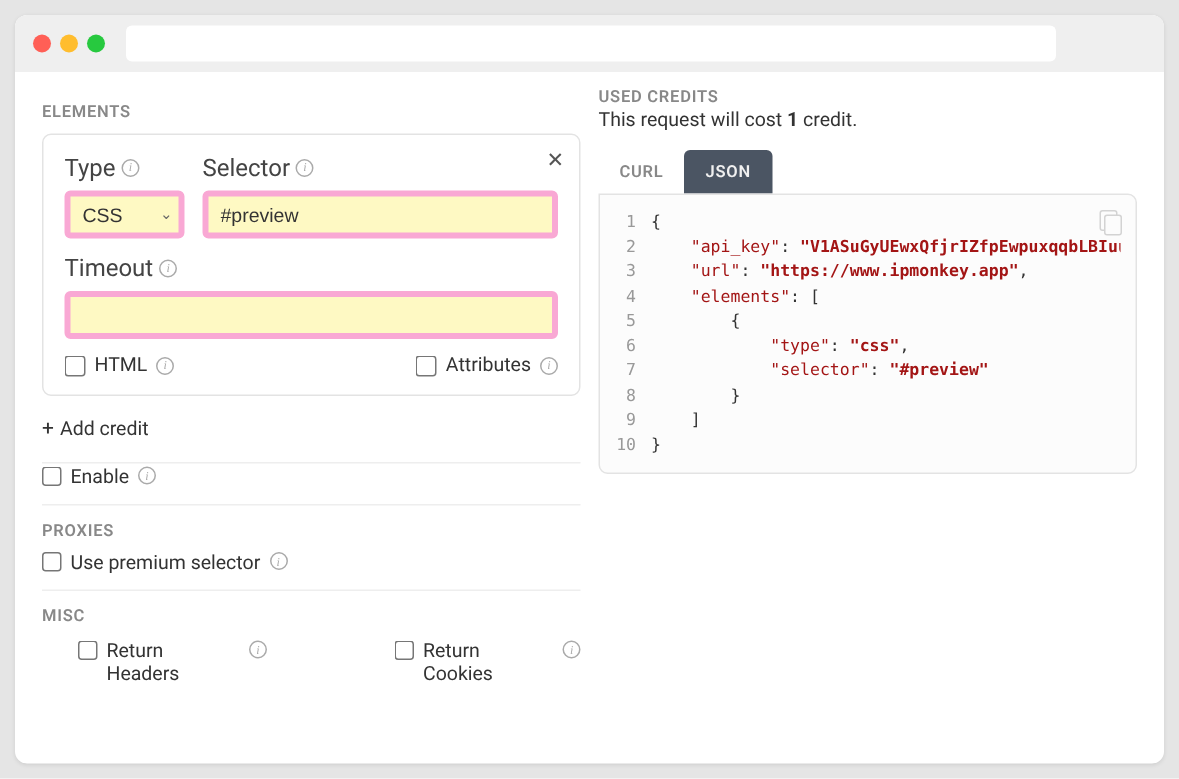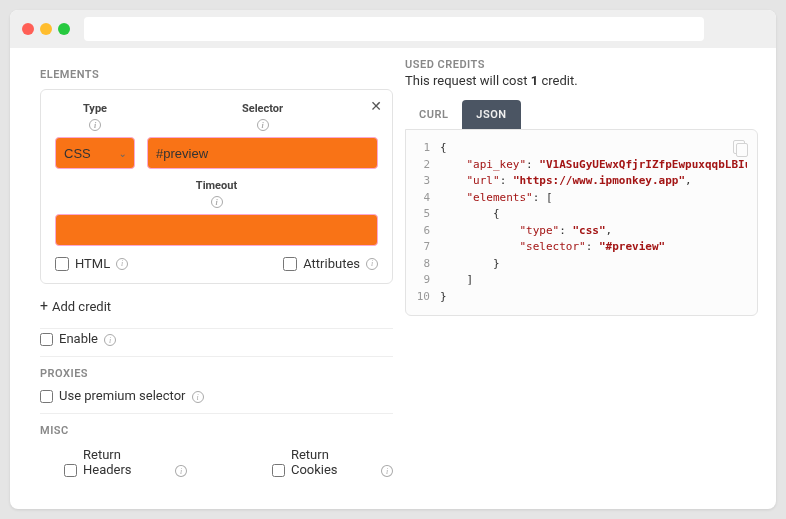--- a/index.html
+++ b/index.html
@@ -5,39 +5,39 @@
 * { box-sizing: border-box; margin: 0; padding: 0; }
 body { font-family: -apple-system, BlinkMacSystemFont, "Segoe UI", Roboto, sans-serif; background: #e5e5e5; padding: 10px; font-size: 13px; color: #333; }
 .window { background: #fff; border-radius: 8px; width: 766px; height: 499px; overflow: hidden; box-shadow: 0 1px 3px rgba(0,0,0,0.1); margin: 0 auto; }
 .titlebar { background: #efefef; height: 38px; display: flex; align-items: center; padding: 0 12px; gap: 6px; }
 .dot { width: 12px; height: 12px; border-radius: 50%; }
 .dot.r { background: #ff5f56; }
 .dot.y { background: #ffbd2e; }
 .dot.g { background: #27c93f; }
 .addrbar { flex: 1; height: 24px; background: #fff; border-radius: 4px; margin-left: 8px; margin-right: 60px; }
 .content { display: flex; padding: 10px 18px 18px 18px; gap: 12px; height: calc(100% - 38px); }
-.left { flex: 1; min-width: 0; margin-left: 12px; }
+.left { flex: 1; min-width: 0; }
 .right { flex: 1; min-width: 0; }
 .section-label { font-size: 11px; font-weight: 600; letter-spacing: 0.5px; color: #888; text-transform: uppercase; margin: 10px 0 8px 0; }
 .card { border: 1px solid #e3e3e3; border-radius: 6px; padding: 12px 14px; background: #fff; position: relative; }
 .close-x { position: absolute; top: 8px; right: 10px; font-size: 14px; color: #555; cursor: pointer; }
 .row { display: flex; gap: 12px; margin-bottom: 10px; }
 .col { flex: 1; display: flex; flex-direction: column; }
 .col.sm { flex: 0 0 80px; }
-.field-label { font-size: 11px; font-weight: 700; color: #444; margin-bottom: 6px; display: flex; align-items: center; gap: 4px; flex-direction: column; }
+.field-label { font-size: 16px; font-weight: 400; color: #444; margin-bottom: 6px; display: flex; align-items: center; gap: 4px; }
 .info-icon { width: 12px; height: 12px; border: 1px solid #aaa; border-radius: 50%; display: inline-flex; align-items: center; justify-content: center; font-size: 8px; color: #aaa; }
 .info-icon::before { content: "i"; font-style: italic; font-family: serif; }
 .select-wrap { position: relative; }
-select, input[type=text], .input { width: 100%; height: 32px; border: 1px solid #f9a8d4; border-radius: 4px; padding: 0 8px; font-size: 13px; background: #f97316; color: #333; }
+select, input[type=text], .input { width: 100%; height: 32px; border: 4px solid #f9a8d4; border-radius: 4px; padding: 0 8px; font-size: 13px; background: #fef9c3; color: #333; }
 select { appearance: none; padding-right: 24px; }
 .chev { position: absolute; right: 8px; top: 50%; transform: translateY(-50%); pointer-events: none; font-size: 10px; color: #666; }
 .chk-row { display: flex; justify-content: space-between; margin-top: 8px; }
 .chk-item { display: flex; align-items: center; gap: 6px; font-size: 13px; }
 .chk-item input[type=checkbox] { width: 14px; height: 14px; }
-.chk-solo { display: flex; align-items: flex-end; gap: 6px; font-size: 13px; margin: 2px 0; }
+.chk-solo { display: flex; align-items: flex-start; gap: 6px; font-size: 13px; margin: 2px 0; }
 .divider { border-top: 1px solid #eee; margin: 10px 0 0 0; }
 .add-link { display: flex; align-items: center; gap: 4px; font-size: 13px; color: #333; margin: 14px 0; cursor: pointer; }
 .plus { font-size: 14px; font-weight: 400; }
 .credits-label { font-size: 11px; font-weight: 600; letter-spacing: 0.5px; color: #888; text-transform: uppercase; margin-bottom: 2px; }
 .credits-text { font-size: 13px; color: #333; margin-bottom: 12px; }
 .credits-text b { font-weight: 700; }
 .tabs { display: flex; }
 .tab { padding: 8px 14px; font-size: 11px; font-weight: 600; letter-spacing: 0.5px; color: #888; cursor: pointer; border-radius: 4px 4px 0 0; }
 .tab.active { background: #4b5563; color: #f0f0f0; }
 .code-box { border: 1px solid #e3e3e3; border-radius: 6px; border-top-left-radius: 0; background: #fcfcfc; padding: 10px 10px 10px 4px; position: relative; font-family: ui-monospace, Menlo, Consolas, monospace; font-size: 11px; line-height: 1.5; }

